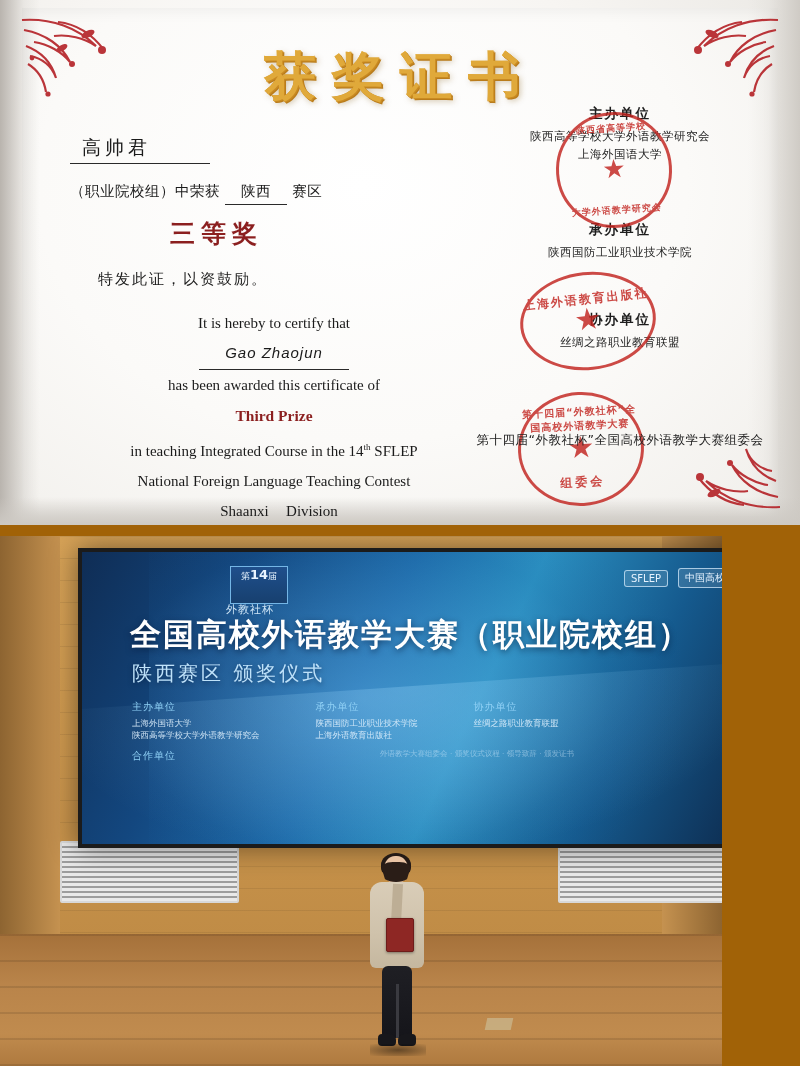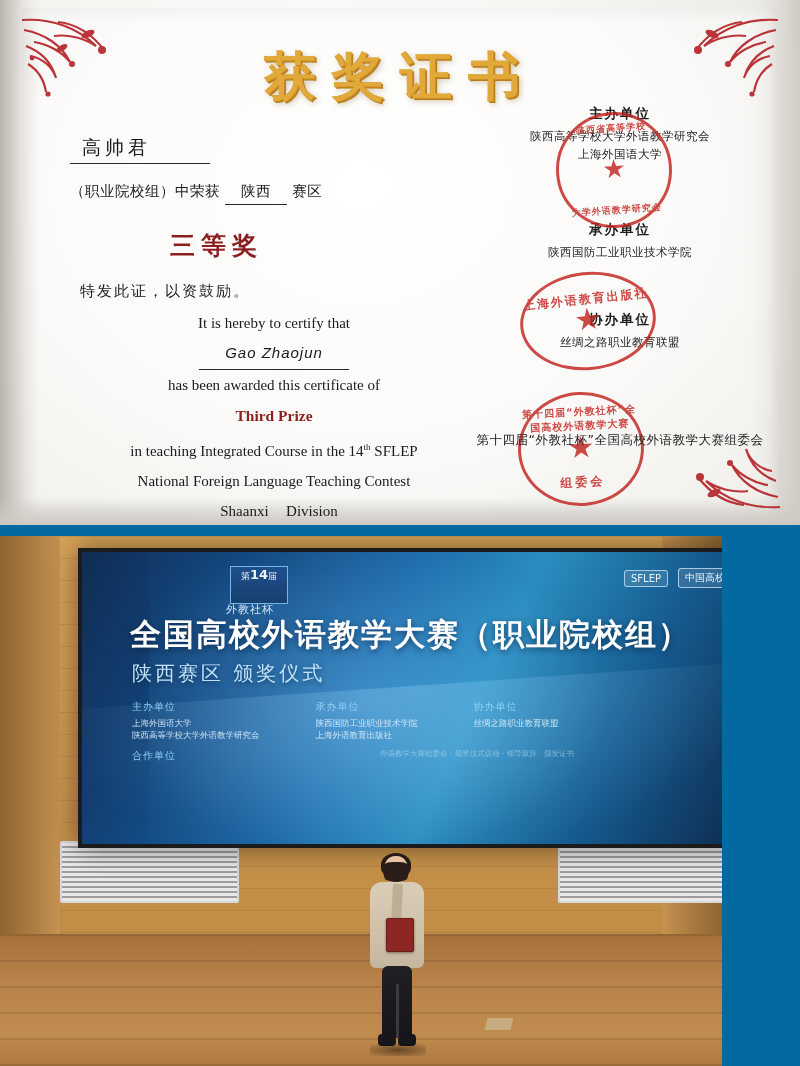--- a/index.html
+++ b/index.html
@@ -10,21 +10,21 @@
   body {
     width: 800px;
     height: 1066px;
     overflow: hidden;
     font-family: "Liberation Sans", sans-serif;
   }
   .page {
     position: relative;
     width: 800px;
     height: 1066px;
-    background: #0369a1;
+    background: #a16207;
   }
 
   
   .cert-photo {
     position: absolute;
     left: 0;
     top: 0;
     width: 800px;
     height: 525px;
     background:
@@ -107,30 +107,30 @@
   }
   .cn-row.indent { padding-left: 18px; }
   .blank-ul {
     display: inline-block;
     border-bottom: 1px solid #2a2a2a;
     min-width: 54px;
     text-align: center;
     padding: 0 4px;
   }
   .prize-cn {
-    margin-top: 24px;
+    margin-top: 12px;
     margin-left: 100px;
     font-size: 25px;
     font-weight: bold;
     letter-spacing: 6px;
     color: #8b1f1f;
   }
   .cn-note {
     margin-top: 20px;
-    margin-left: 10px;
+    margin-left: 28px;
     font-size: 15px;
     letter-spacing: 2px;
   }
 
   
   .en-block {
     position: absolute;
     left: 74px;
     top: 308px;
     width: 400px;

